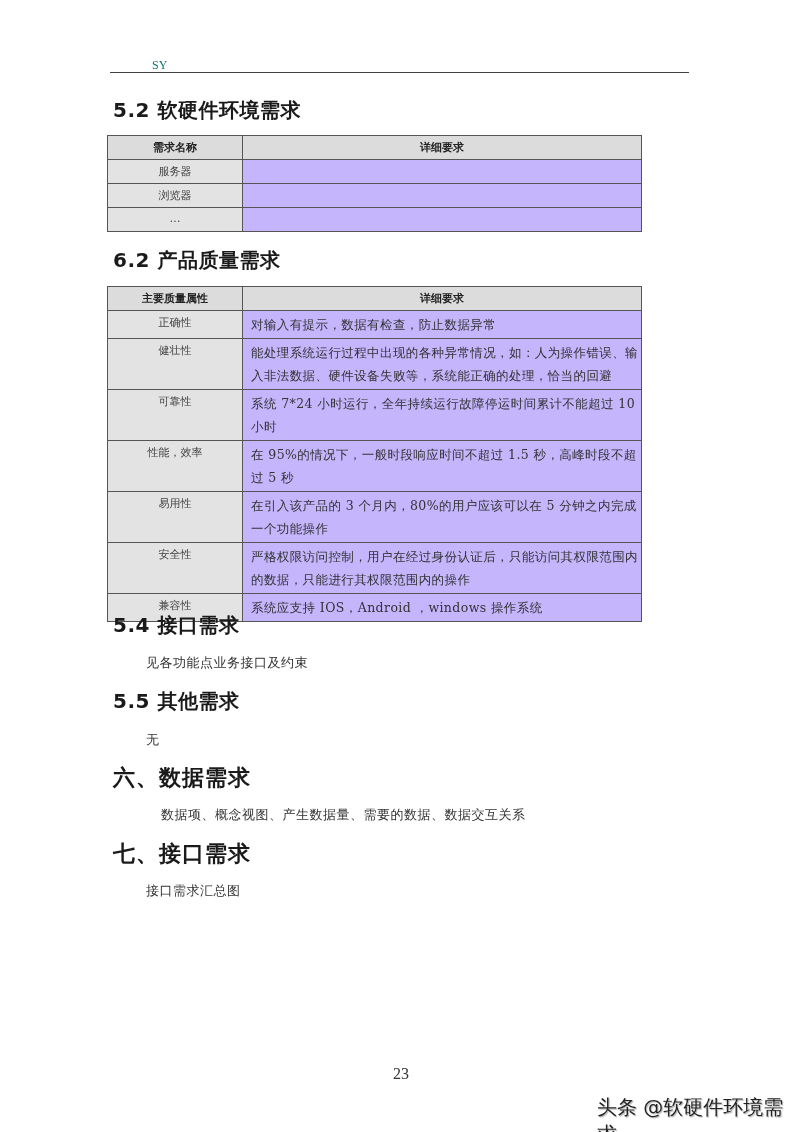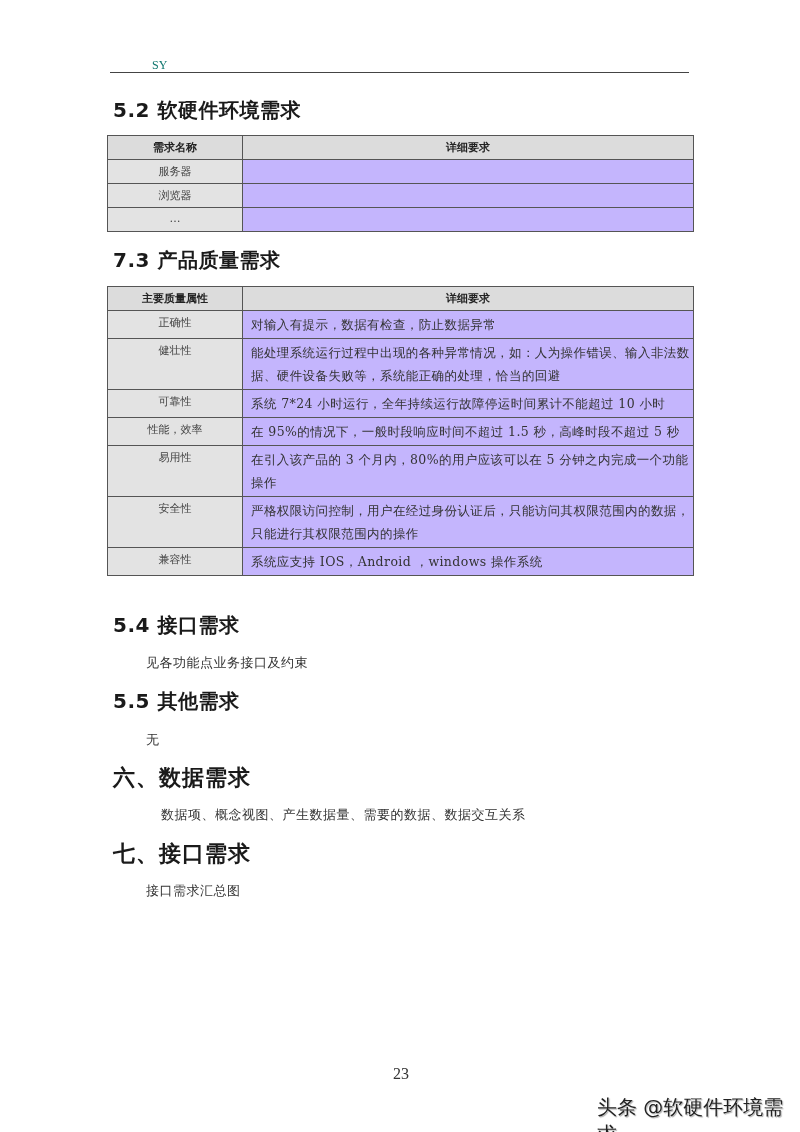--- a/index.html
+++ b/index.html
@@ -21,21 +21,21 @@
   }
   .h1 {
     position: absolute; left: 113px; font-size: 22px; font-weight: bold;
     font-family: "DejaVu Sans", sans-serif; color: #1a1a1a; letter-spacing: 1px;
   }
   .para {
     position: absolute; left: 146px; font-size: 13px; color: #333;
     font-family: "DejaVu Serif", serif; letter-spacing: 0.5px;
   }
   table.req {
-    position: absolute; left: 107px; width: 587px; border-collapse: collapse;
+    position: absolute; left: 107px; width: 535px; border-collapse: collapse;
     font-size: 12.5px; table-layout: fixed;
   }
   table.req td, table.req th {
     border: 1px solid #555; padding: 0;
   }
   table.req th {
     background: #dcdcdc; font-weight: bold; font-size: 11px; height: 23px;
     font-family: "DejaVu Sans", sans-serif; color: #222;
   }
   table.req td.name {
@@ -82,21 +82,21 @@
     <td class="name">浏览器</td>
     <td class="detail"></td>
   </tr>
   <tr style="height:24px">
     <td class="name">…</td>
     <td class="detail"></td>
   </tr>
 </tbody>
   </table>
 
-<div class="h2" style="top:247px;">7.3 产品质量需求</div>
+<div class="h2" style="top:247px;">6.2 产品质量需求</div>
 
 <table class="req" style="top:286px;">
   <colgroup>
       <col style="width:135px">
       <col>
     </colgroup>
   <tbody>
       <tr>
     <th>主要质量属性</th>
     <th>详细要求</th>

